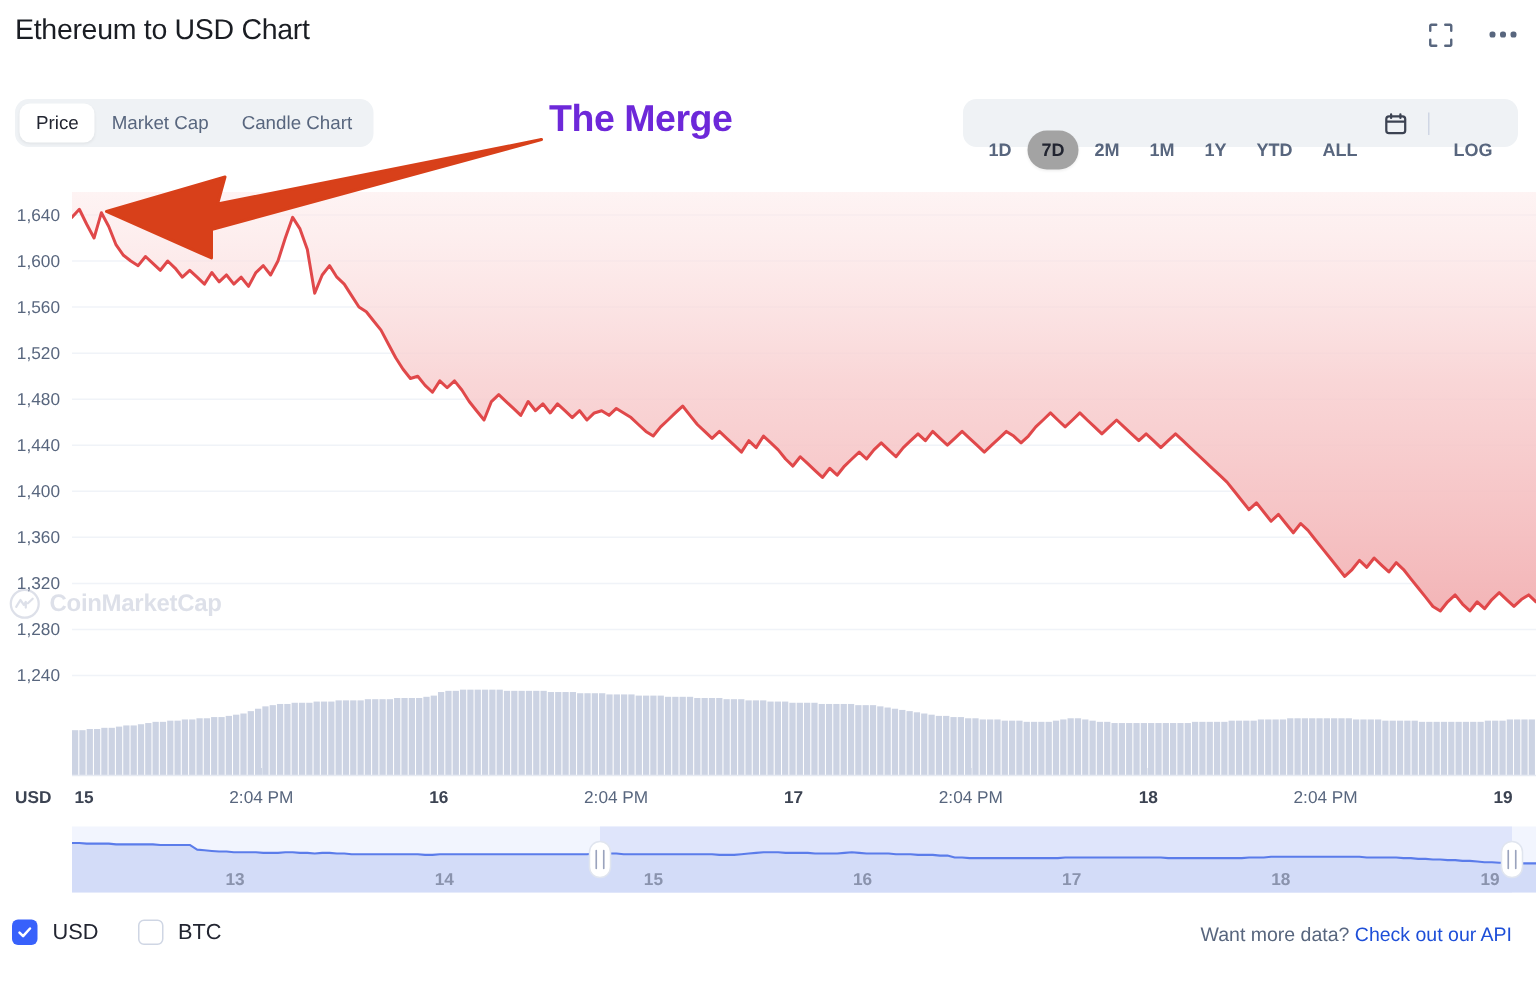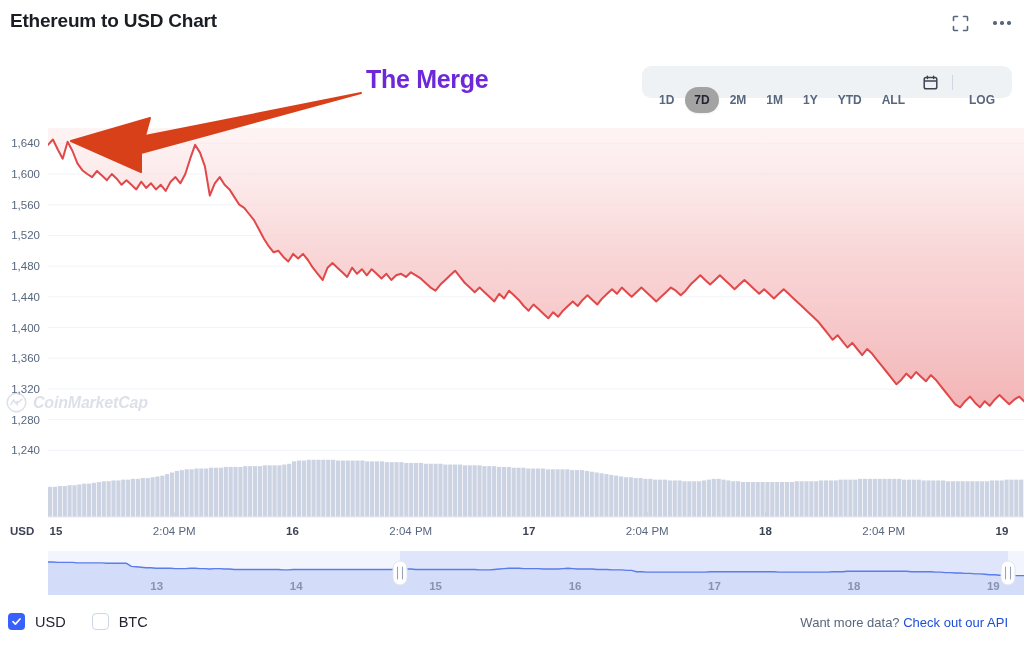--- a/index.html
+++ b/index.html
@@ -7,21 +7,21 @@
     width: 1024px; height: 666px;
     background: #ffffff;
     font-family: "Liberation Sans", sans-serif;
     overflow: hidden;
   }
   #app { position: relative; width: 1024px; height: 666px; background: #fff; }
 
   
   .page-title {
     position: absolute; left: 10px; top: 10px;
-    font-size: 19px; font-weight: bold; color: #1a1d23;
+    font-size: 19px; font-weight: normal; color: #1a1d23;
     letter-spacing: -0.2px;
   }
   .top-icons { position: absolute; right: 12px; top: 13px; display: flex; align-items: center; gap: 22px; }
   .icon-btn { width: 20px; height: 20px; display: flex; align-items: center; justify-content: center; cursor: pointer; }
   .icon-btn svg { display: block; }
   .dots { display: flex; gap: 3.5px; align-items: center; }
   .dots i { width: 3.4px; height: 3.4px; border-radius: 50%; background: #58667e; display: block; }
 
   
   .tab-group {
@@ -64,21 +64,21 @@
   .ylab { font-size: 11.5px; fill: #58667e; font-family: "Liberation Sans", sans-serif; }
   .xlab { font-size: 11.5px; fill: #58667e; font-family: "Liberation Sans", sans-serif; }
   .xlab.major { font-weight: bold; fill: #3c4352; }
   .axis-unit { font-size: 11.5px; font-weight: bold; fill: #3c4352; font-family: "Liberation Sans", sans-serif; }
   .navlab { font-size: 11.5px; fill: #8a93ad; font-weight: bold; font-family: "Liberation Sans", sans-serif; }
 
   .watermark {
     position: absolute; left: 6px; top: 392px;
     display: flex; align-items: center; gap: 6px; opacity: .33;
   }
-  .wm-text { font-size: 16px; font-weight: bold; color: #9aa3bd; letter-spacing: -0.2px; font-style: italic; }
+  .wm-text { font-size: 16px; font-weight: bold; color: #9aa3bd; letter-spacing: -0.2px; }
 
   
   .footer { position: absolute; left: 0; right: 0; top: 608px; height: 58px; }
   .legend { position: absolute; left: 8px; top: 5px; display: flex; align-items: center; gap: 26px; }
   .legend-item { display: flex; align-items: center; gap: 10px; cursor: pointer; }
   .cbox { width: 17px; height: 17px; border-radius: 4px; display:flex; align-items:center; justify-content:center; }
   .cbox.on { background: #3861fb; }
   .cbox.off { background: #fff; border: 1.5px solid #cfd6e4; }
   .legend-label { font-size: 14.5px; color: #222531; }
   .api-note { position: absolute; right: 16px; top: 7px; font-size: 13px; color: #58667e; white-space: nowrap; }
@@ -104,20 +104,25 @@
     </div>
     <div class="icon-btn">
       <span class="dots">
           <i></i>
           <i></i>
           <i></i>
         </span>
     </div>
   </div>
 
+  <div class="tab-group">
+    <div class="tab active">Price</div>
+    <div class="tab">Market Cap</div>
+    <div class="tab">Candle Chart</div>
+  </div>
 
   <div class="range-group">
     <div class="range">1D</div>
     <div class="range active">7D</div>
     <div class="range">2M</div>
     <div class="range">1M</div>
     <div class="range">1Y</div>
     <div class="range">YTD</div>
     <div class="range">ALL</div>
     <div class="cal-btn">

